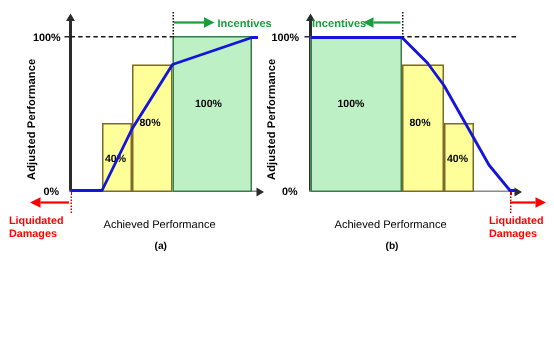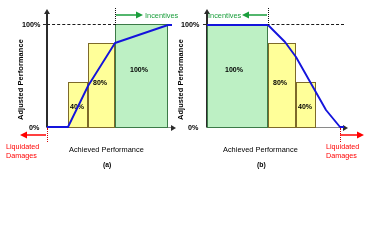--- a/index.html
+++ b/index.html
@@ -29,22 +29,22 @@
   
   .bar{position:absolute;border:1.1px solid #7d6a2a;box-sizing:border-box;}
   .bar.yellow{background:#ffff99;}
   .bar.green{background:#bdf0c4;border-color:#3c7a48;}
   .bar-label{position:absolute;font-size:7px;font-weight:bold;color:#000;white-space:nowrap;}
 
   
   .curve{position:absolute;left:0;top:0;width:184px;height:172px;overflow:visible;}
 
   
-  .anno-red{position:absolute;font-size:7.2px;font-weight:normal;color:#ff0000;line-height:8.6px;white-space:nowrap;}
-  .anno-green{position:absolute;font-size:7.4px;font-weight:normal;color:#1a9e3c;white-space:nowrap;text-align:center;}
+  .anno-red{position:absolute;font-size:7.2px;font-weight:bold;color:#ff0000;line-height:8.6px;white-space:nowrap;}
+  .anno-green{position:absolute;font-size:7.4px;font-weight:bold;color:#1a9e3c;white-space:nowrap;text-align:center;}
   .dotted-v{position:absolute;width:0;border-left:1.3px dotted #111;}
   .dotted-v.redline{border-left-color:#d40000;}
 </style>
 </head>
 <body>
 
 <div class="figure">
 
   <div class="panel panel-a">
 

